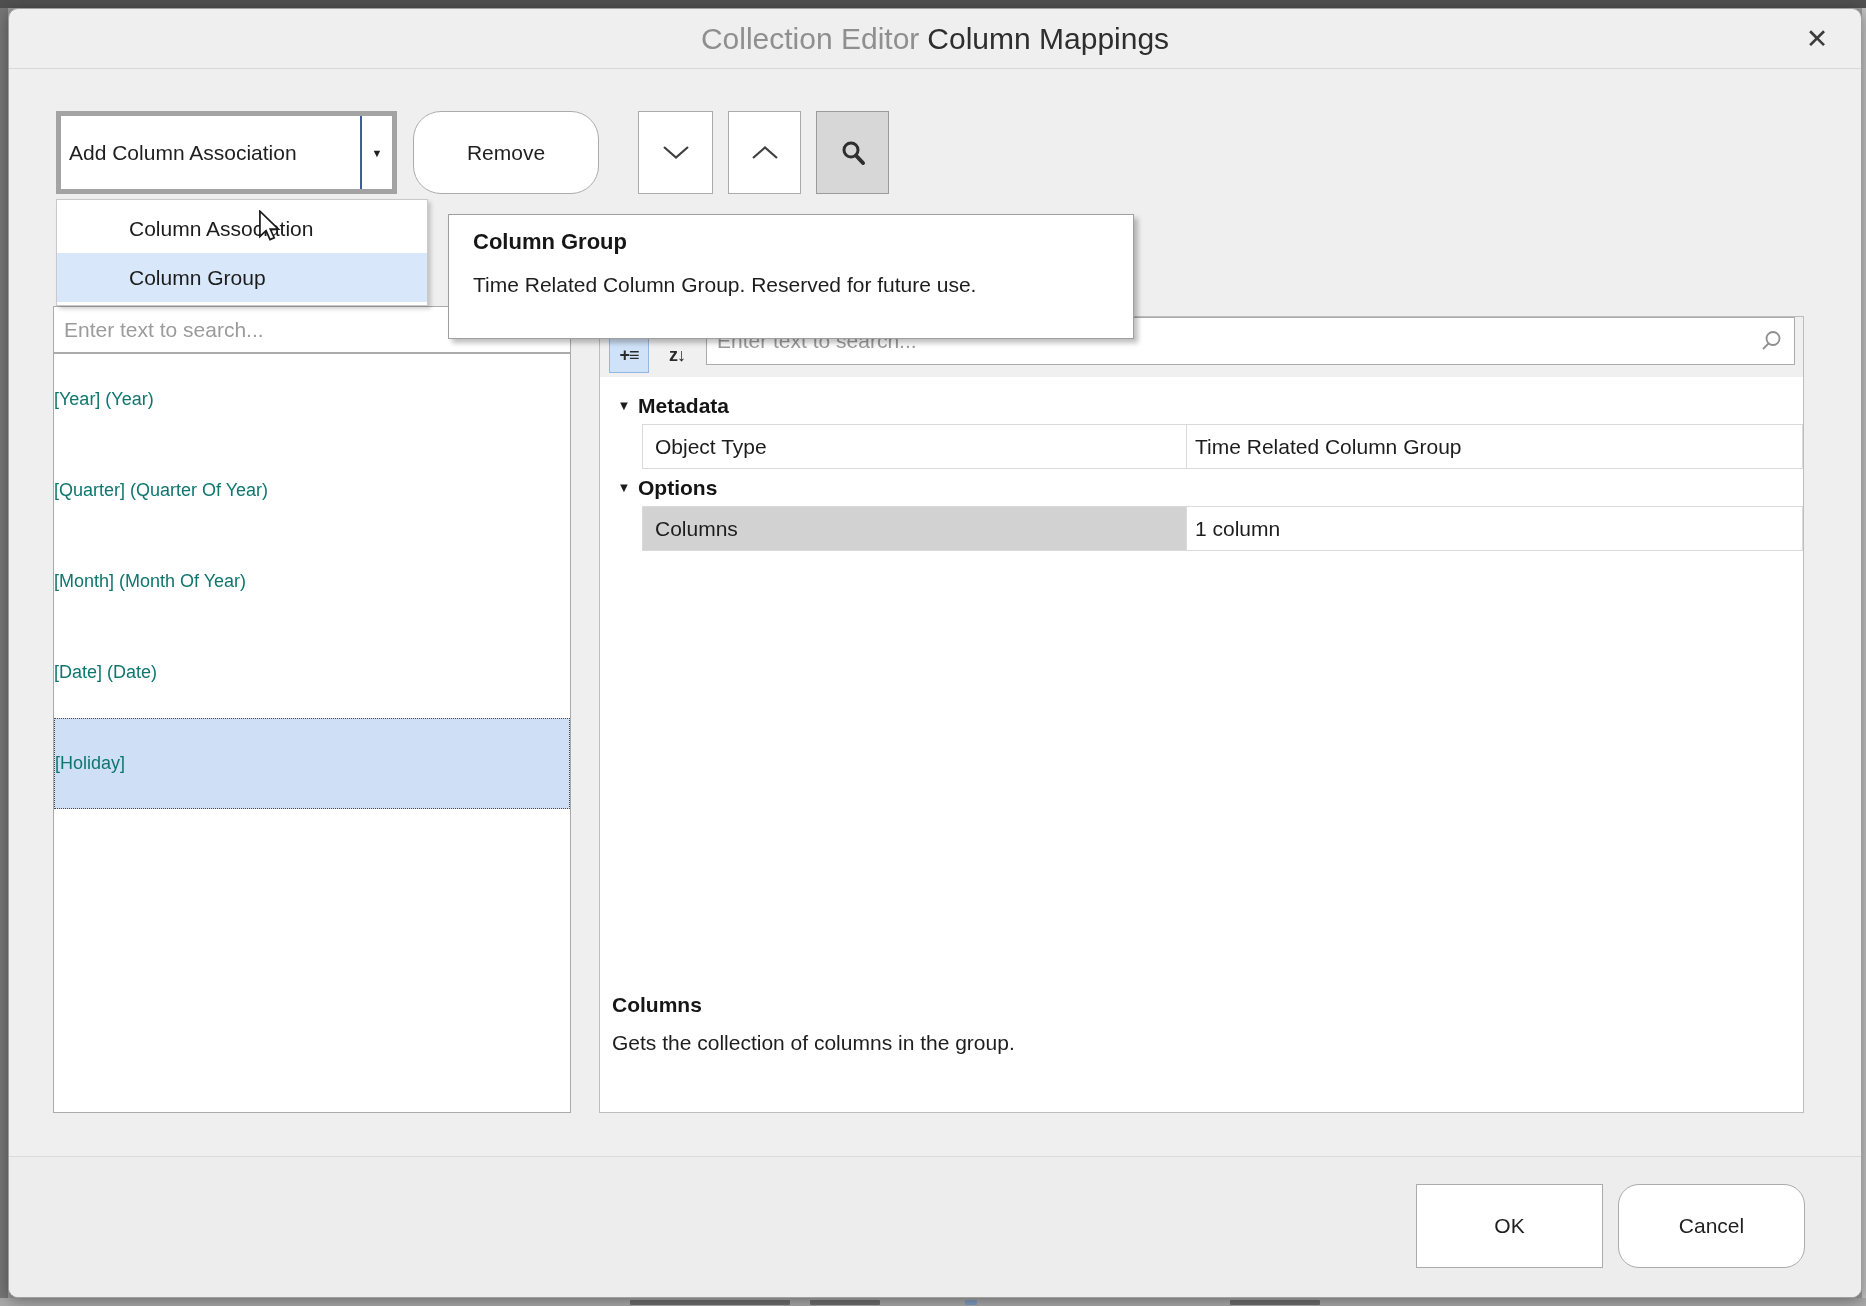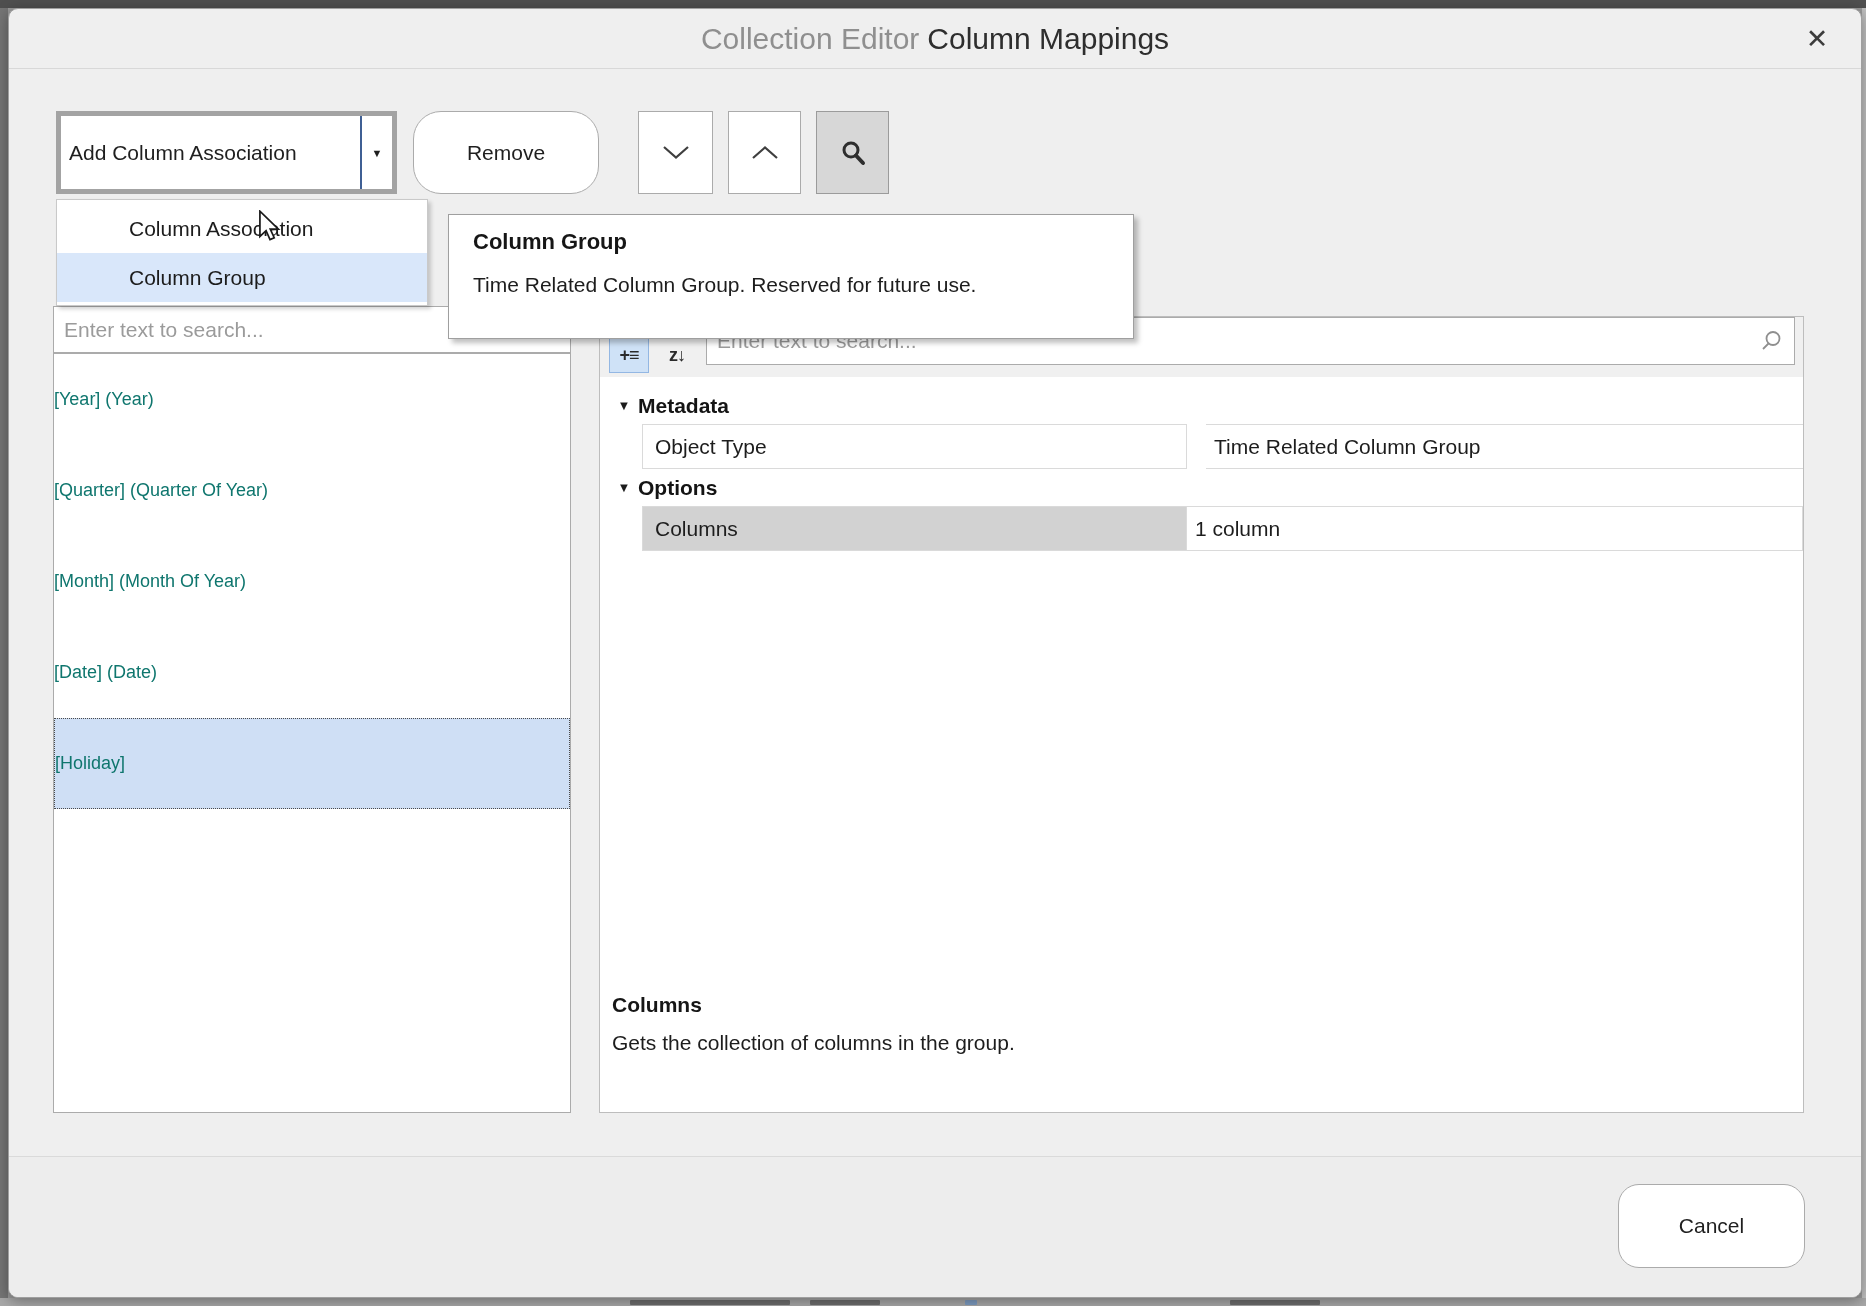--- a/index.html
+++ b/index.html
@@ -227,21 +227,21 @@
           <circle cx="13" cy="8.5" r="6.5" fill="none" stroke="#8f8f8f" stroke-width="1.8"></circle>
           <line x1="8.5" y1="13.5" x2="3" y2="19" stroke="#8f8f8f" stroke-width="1.8"></line>
         </svg>
       </div>
     </div>
 
     <div class="grid-cat" style="top:70px;">
       <span class="tri">▼</span>
       <span class="cat-label">Metadata</span>
     </div>
-    <div class="grid-row" style="top:107px;gap:19px;">
+    <div class="grid-row" style="top:107px;">
       <div class="grid-label">Object Type</div>
       <div class="grid-value">Time Related Column Group</div>
     </div>
 
     <div class="grid-cat" style="top:152px;">
       <span class="tri">▼</span>
       <span class="cat-label">Options</span>
     </div>
     <div class="grid-row" style="top:189px;">
       <div class="grid-label selected">Columns</div>
@@ -258,20 +258,21 @@
     <div class="menu-item">Column Association</div>
     <div class="menu-item selected">Column Group</div>
   </div>
 
   <div class="abs tooltip">
     <div class="tooltip-title">Column Group</div>
     <div class="tooltip-body">Time Related Column Group. Reserved for future use.</div>
   </div>
 
   <div class="abs footer"></div>
+  <div class="abs btn btn-ok">OK</div>
   <div class="abs btn btn-cancel">Cancel</div>
 
 </div>
 
 <div class="abs cursor">
   <svg width="26" height="32" viewBox="0 0 20 26">
     <path d="M1,1 L1,21.5 L6,16.8 L9.2,24 L12.6,22.5 L9.4,15.5 L16,15.5 Z" fill="#ffffff" stroke="#1a1a1a" stroke-width="1.4"></path>
   </svg>
 </div>
 

